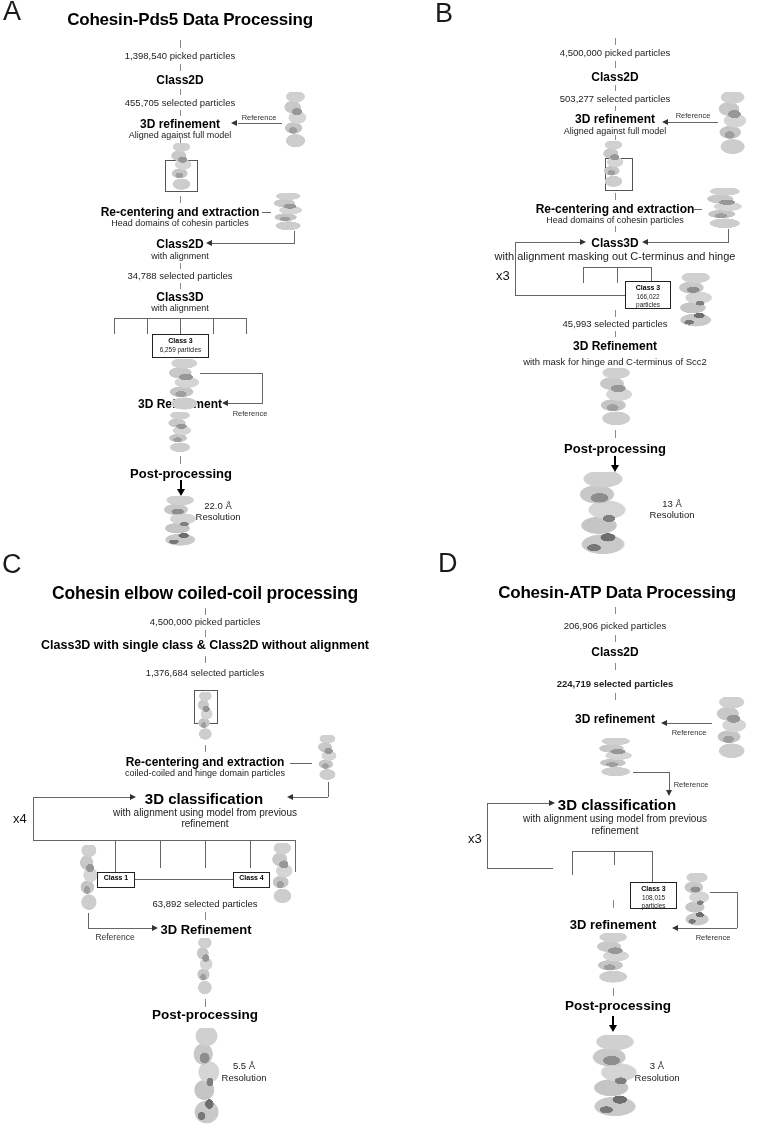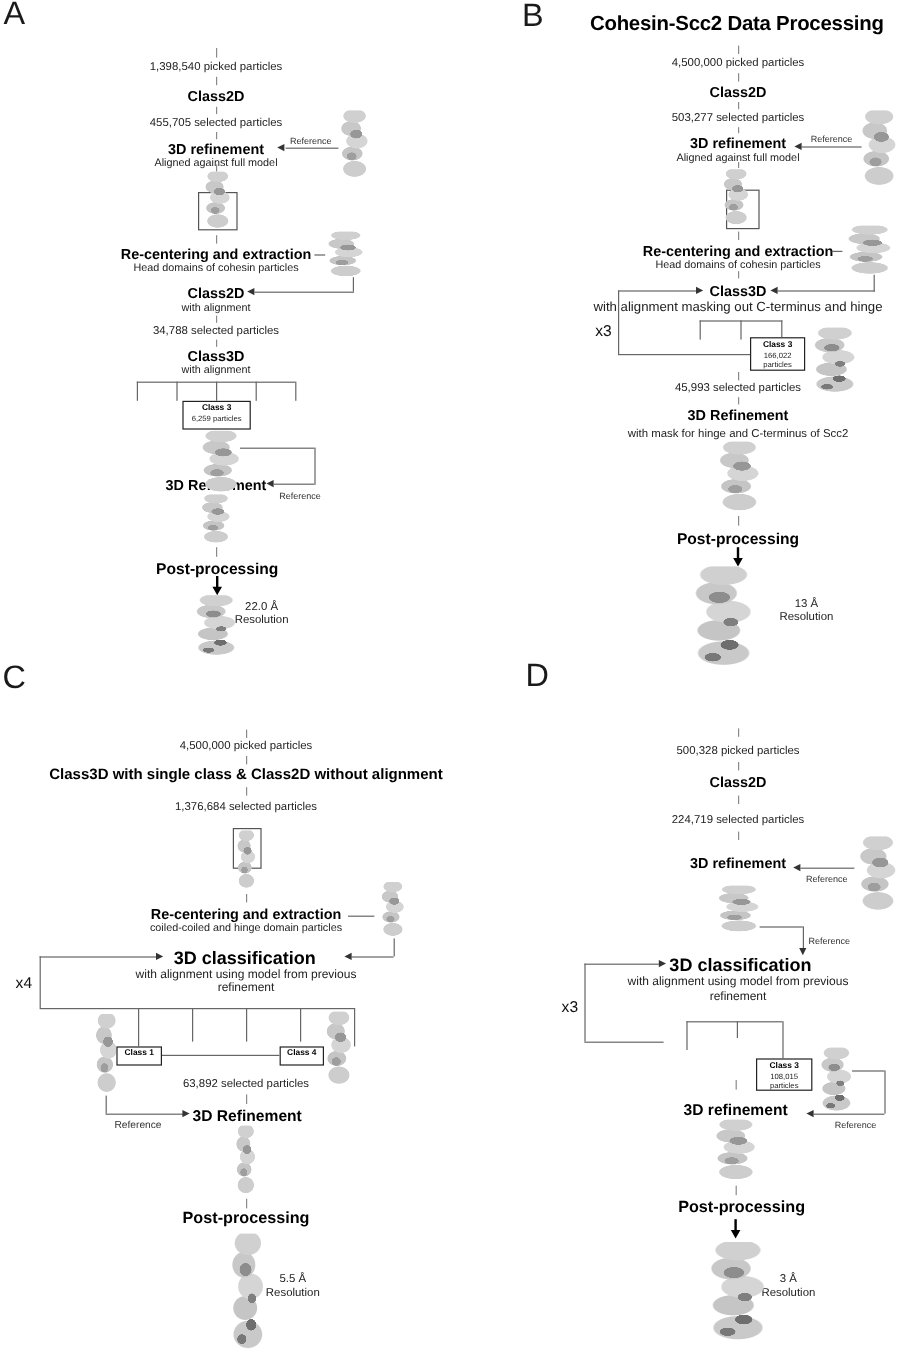--- a/index.html
+++ b/index.html
@@ -46,20 +46,21 @@
     radial-gradient(ellipse 50% 14% at 44% 62%, #c5c5c5 68%, rgba(0,0,0,0) 74%),
     radial-gradient(ellipse 60% 16% at 52% 84%, #c9c9c9 68%, rgba(0,0,0,0) 74%);}
 </style>
 </head>
 <body>
 
 <div id="fig">
 
   <div class="panel" style="left:0;top:0;width:380px;height:545px;">
     <div class="abs letter" style="left:3px;top:-4px;">A</div>
+    <div class="cx ptitle" style="left:190px;top:10px;">Cohesin-Pds5 Data Processing</div>
 
     <div class="dash" style="left:180px;top:40px;height:8px;"></div>
     <div class="cx note" style="left:180px;top:50px;">1,398,540 picked particles</div>
     <div class="dash" style="left:180px;top:64px;height:7px;"></div>
     <div class="cx step" style="left:180px;top:73px;">Class2D</div>
     <div class="dash" style="left:180px;top:89px;height:6px;"></div>
     <div class="cx note" style="left:180px;top:97px;">455,705 selected particles</div>
     <div class="dash" style="left:180px;top:110px;height:6px;"></div>
     <div class="cx step" style="left:180px;top:117px;">3D refinement</div>
     <div class="cx note" style="left:180px;top:130px;font-size:9px;">Aligned against full model</div>
@@ -115,21 +116,20 @@
     <div class="cx step" style="left:181px;top:466px;font-size:13px;">Post-processing</div>
     <div class="sline" style="left:180px;top:480px;height:10px;"></div>
     <div class="shead" style="left:177px;top:489px;"></div>
     <div class="blob spk" style="left:162px;top:496px;width:35px;height:52px;"></div>
     <div class="cx note" style="left:218px;top:500px;">22.0 Å</div>
     <div class="cx note" style="left:218px;top:511px;">Resolution</div>
   </div>
 
   <div class="panel" style="left:380px;top:0;width:379px;height:562px;">
     <div class="abs letter" style="left:55px;top:-2px;">B</div>
-    <div class="cx ptitle" style="left:234px;top:10px;">Cohesin-Scc2 Data Processing</div>
 
     <div class="dash" style="left:235px;top:38px;height:7px;"></div>
     <div class="cx note" style="left:235px;top:47px;">4,500,000 picked particles</div>
     <div class="dash" style="left:235px;top:61px;height:7px;"></div>
     <div class="cx step" style="left:235px;top:70px;">Class2D</div>
     <div class="dash" style="left:235px;top:85px;height:6px;"></div>
     <div class="cx note" style="left:235px;top:93px;">503,277 selected particles</div>
     <div class="dash" style="left:235px;top:106px;height:5px;"></div>
     <div class="cx step" style="left:235px;top:112px;">3D refinement</div>
     <div class="cx note" style="left:235px;top:126px;font-size:9px;">Aligned against full model</div>
@@ -185,20 +185,21 @@
     <div class="cx step" style="left:235px;top:441px;font-size:13px;">Post-processing</div>
     <div class="sline" style="left:234px;top:456px;height:10px;"></div>
     <div class="shead" style="left:231px;top:465px;"></div>
     <div class="blob spk" style="left:197px;top:472px;width:50px;height:86px;"></div>
     <div class="cx note" style="left:292px;top:498px;">13 Å</div>
     <div class="cx note" style="left:292px;top:509px;">Resolution</div>
   </div>
 
   <div class="panel" style="left:0;top:545px;width:400px;height:586px;">
     <div class="abs letter" style="left:2px;top:4px;">C</div>
+    <div class="cx ptitle" style="left:205px;top:38px;font-size:17.5px;">Cohesin elbow coiled-coil processing</div>
 
     <div class="dash" style="left:205px;top:63px;height:7px;"></div>
     <div class="cx note" style="left:205px;top:71px;">4,500,000 picked particles</div>
     <div class="dash" style="left:205px;top:85px;height:7px;"></div>
     <div class="cx step" style="left:205px;top:93px;font-size:12.5px;">Class3D with single class &amp; Class2D without alignment</div>
     <div class="dash" style="left:205px;top:111px;height:7px;"></div>
     <div class="cx note" style="left:205px;top:122px;">1,376,684 selected particles</div>
 
     <div class="blob" style="left:197px;top:147px;width:16px;height:50px;"></div>
     <div class="selbox" style="left:194px;top:145px;width:22px;height:32px;"></div>
@@ -252,27 +253,28 @@
     <div class="blob" style="left:196px;top:393px;width:17px;height:59px;"></div>
     <div class="dash" style="left:205px;top:454px;height:8px;"></div>
     <div class="cx step" style="left:205px;top:462px;font-size:13.5px;">Post-processing</div>
     <div class="blob spk" style="left:192px;top:483px;width:28px;height:100px;"></div>
     <div class="cx note" style="left:244px;top:515px;">5.5 Å</div>
     <div class="cx note" style="left:244px;top:527px;">Resolution</div>
   </div>
 
   <div class="panel" style="left:400px;top:545px;width:359px;height:586px;">
     <div class="abs letter" style="left:38px;top:3px;">D</div>
+    <div class="cx ptitle" style="left:217px;top:38px;">Cohesin-ATP Data Processing</div>
 
     <div class="dash" style="left:215px;top:62px;height:7px;"></div>
-    <div class="cx note" style="left:215px;top:75px;">500,328 picked particles</div>
+    <div class="cx note" style="left:215px;top:75px;">206,906 picked particles</div>
     <div class="dash" style="left:215px;top:90px;height:7px;"></div>
     <div class="cx step" style="left:215px;top:100px;">Class2D</div>
     <div class="dash" style="left:215px;top:118px;height:7px;"></div>
-    <div class="cx note" style="left:215px;top:133px;">224,719 selected particles</div>
+    <div class="cx note" style="left:215px;top:133px;font-weight:bold;">224,719 selected particles</div>
     <div class="dash" style="left:215px;top:148px;height:7px;"></div>
     <div class="cx step" style="left:215px;top:167px;">3D refinement</div>
 
     <div class="h" style="left:267px;top:178px;width:45px;"></div>
     <div class="aL" style="left:261px;top:175px;"></div>
     <div class="cx tiny" style="left:289px;top:183px;">Reference</div>
     <div class="blob" style="left:315px;top:152px;width:32px;height:64px;"></div>
 
     <div class="blob" style="left:197px;top:193px;width:36px;height:40px;"></div>
     <div class="h" style="left:233px;top:227px;width:36px;"></div>

